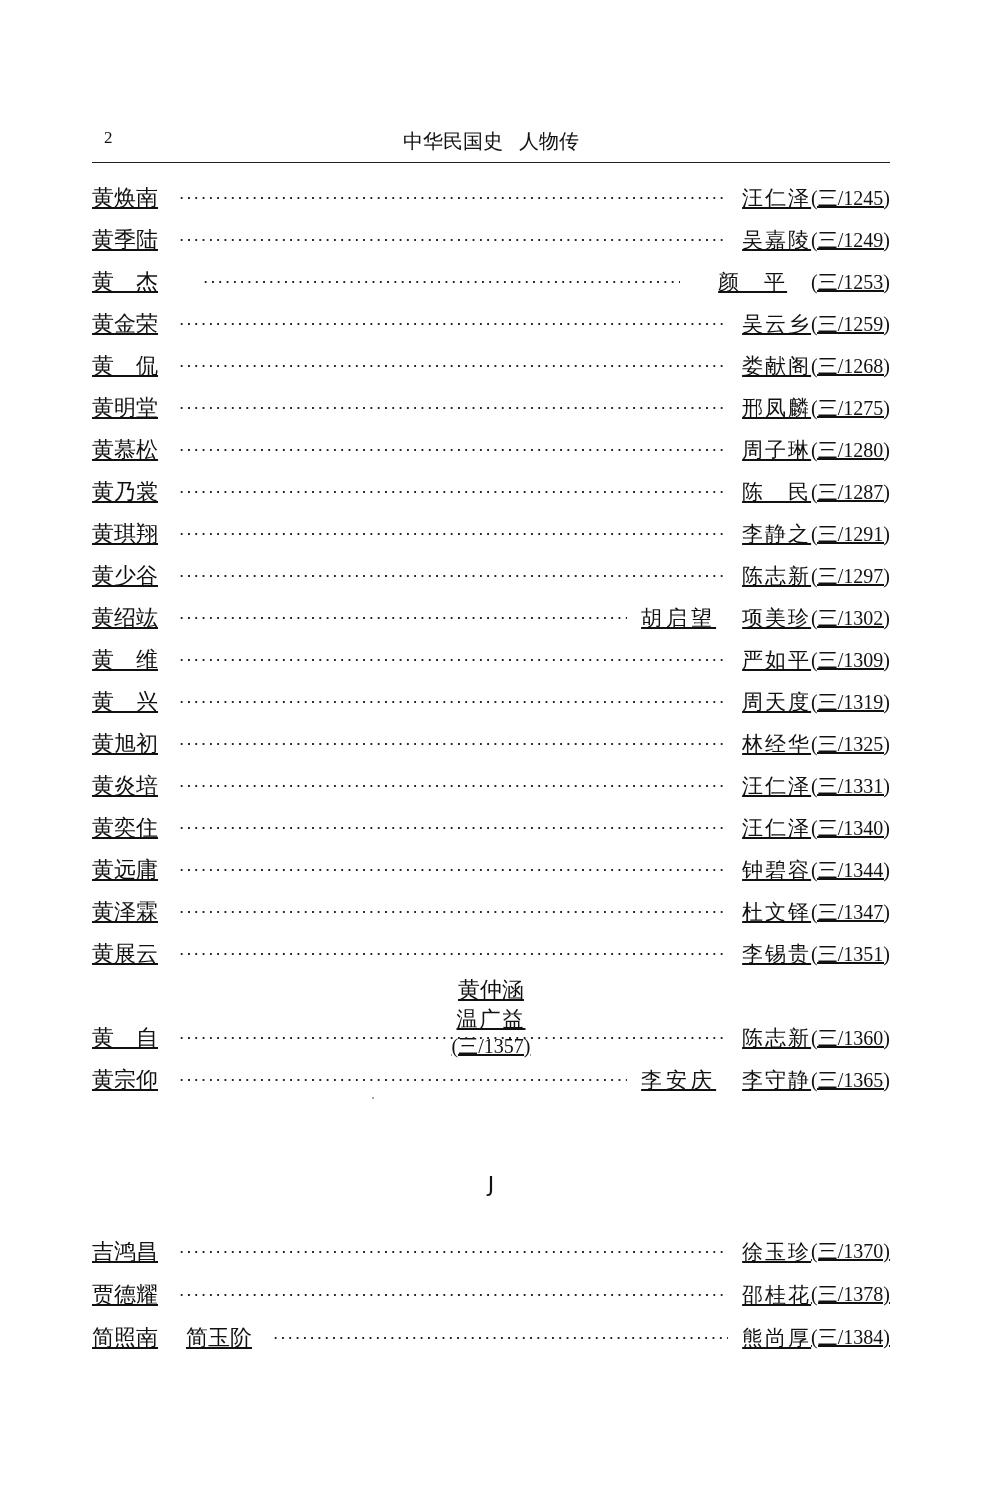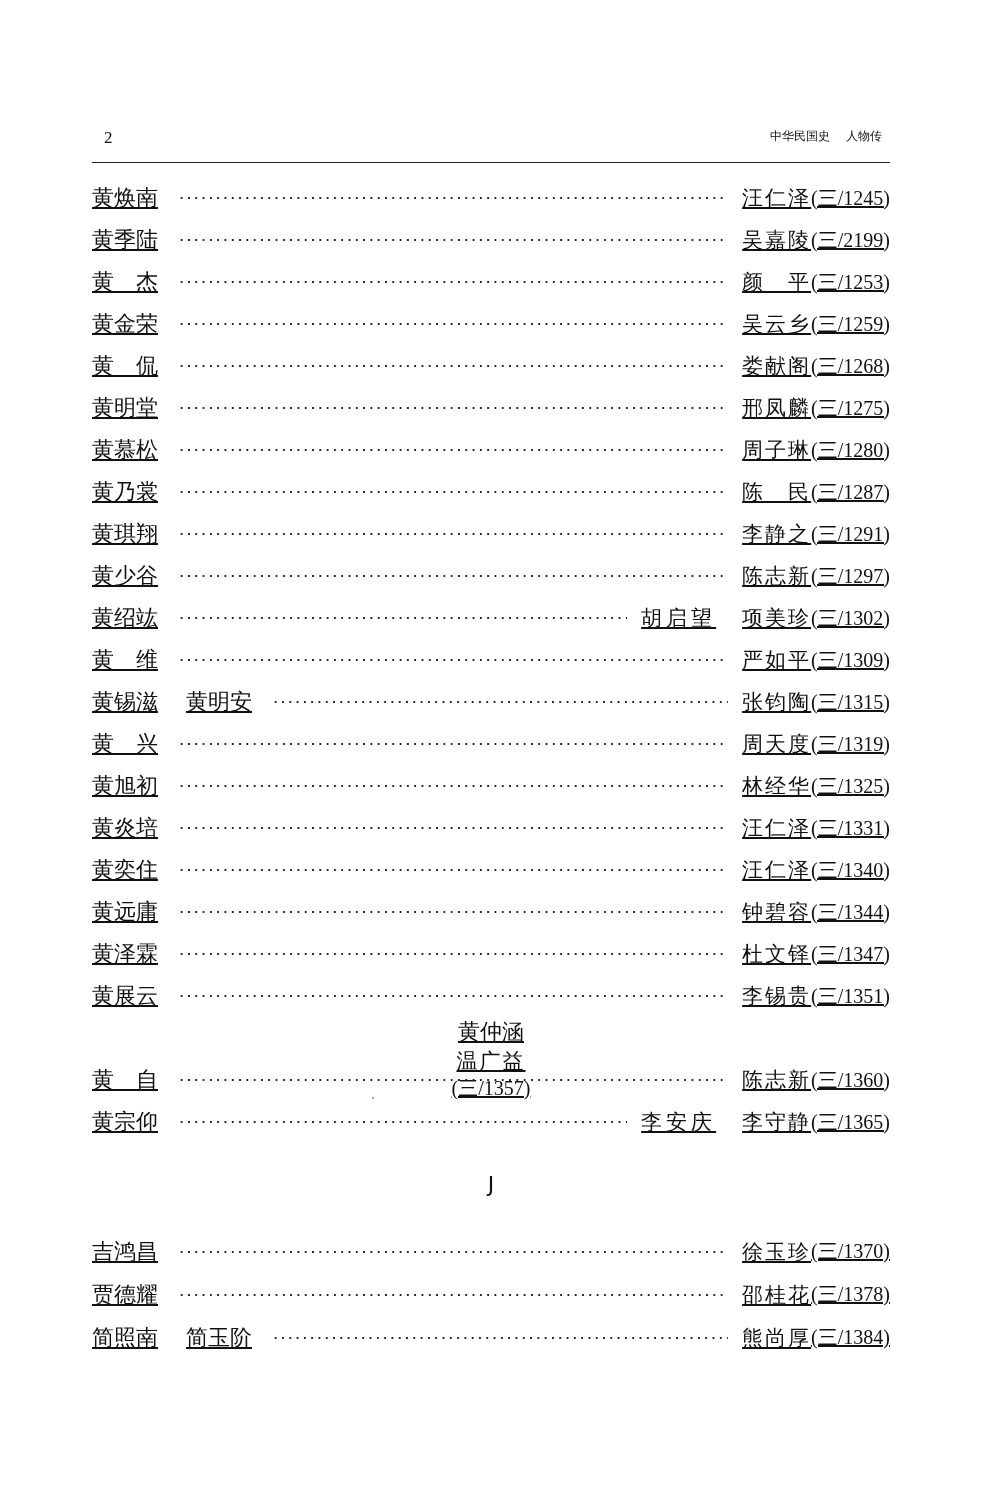--- a/index.html
+++ b/index.html
@@ -1,20 +1,20 @@
 <!DOCTYPE html>
 <html><head>
 <meta charset="utf-8">
 <style>
   html, body { margin: 0; padding: 0; background: #ffffff; }
   body { width: 981px; height: 1503px; position: relative; overflow: hidden;
          font-family: "DejaVu Serif", "Liberation Serif", serif; color: #111; }
   .page-header { position: absolute; left: 92px; top: 128px; width: 798px; height: 26px; }
   .page-num { position: absolute; left: 12px; top: 0; font-size: 17px; font-family: "Liberation Serif", serif; }
-  .running-title { position: absolute; left: 0; right: 0; top: 0; text-align: right; font-size: 12px;
+  .running-title { position: absolute; left: 0; right: 0; top: 0; text-align: center; font-size: 20px;
                    font-family: Liberation Mono, monospace; letter-spacing: 0px; }
   .running-title span { margin: 0 8px; }
   .header-rule { position: absolute; left: 92px; top: 162px; width: 798px; height: 0; border-top: 1.6px solid #222; }
 
   .toc { position: absolute; left: 92px; width: 798px; }
   .toc-row { position: relative; height: 42px; display: flex; align-items: center; text-decoration: underline; }
   .subject { font-family: "DejaVu Sans", sans-serif; font-size: 22px; white-space: pre; flex: 0 0 auto; }
   .co-subject { font-family: "DejaVu Sans", sans-serif; font-size: 22px; margin-left: 28px; flex: 0 0 auto; }
   .leader { flex: 1 1 auto; margin: 0 14px 0 20px; height: 10px; position: relative; top: 0px;
             background-image: radial-gradient(circle, #222 1.1px, transparent 1.4px);
@@ -42,23 +42,23 @@
     <div class="toc-row" style="height: 42px;">
       <span class="subject">黄焕南</span>
       <span class="leader"></span>
       <span class="author">汪仁泽</span>
       <span class="ref">(三/1245)</span>
     </div>
     <div class="toc-row" style="height: 42px;">
       <span class="subject">黄季陆</span>
       <span class="leader"></span>
       <span class="author">吴嘉陵</span>
-      <span class="ref">(三/2199)</span>
-    </div>
-    <div class="toc-row" style="height: 42px;">
+      <span class="ref">(三/1249)</span>
+    </div>
+    <div class="toc-row" style="height: 42px; gap: 24px;">
       <span class="subject">黄　杰</span>
       <span class="leader"></span>
       <span class="author">颜　平</span>
       <span class="ref">(三/1253)</span>
     </div>
     <div class="toc-row" style="height: 42px;">
       <span class="subject">黄金荣</span>
       <span class="leader"></span>
       <span class="author">吴云乡</span>
       <span class="ref">(三/1259)</span>
@@ -106,27 +106,20 @@
       <span class="author">项美珍</span>
       <span class="ref">(三/1302)</span>
     </div>
     <div class="toc-row" style="height: 42px;">
       <span class="subject">黄　维</span>
       <span class="leader"></span>
       <span class="author">严如平</span>
       <span class="ref">(三/1309)</span>
     </div>
     <div class="toc-row" style="height: 42px;">
-      <span class="subject">黄锡滋</span>
-      <span class="co-subject">黄明安</span>
-      <span class="leader"></span>
-      <span class="author">张钧陶</span>
-      <span class="ref">(三/1315)</span>
-    </div>
-    <div class="toc-row" style="height: 42px;">
       <span class="subject">黄　兴</span>
       <span class="leader"></span>
       <span class="author">周天度</span>
       <span class="ref">(三/1319)</span>
     </div>
     <div class="toc-row" style="height: 42px;">
       <span class="subject">黄旭初</span>
       <span class="leader"></span>
       <span class="author">林经华</span>
       <span class="ref">(三/1325)</span>

